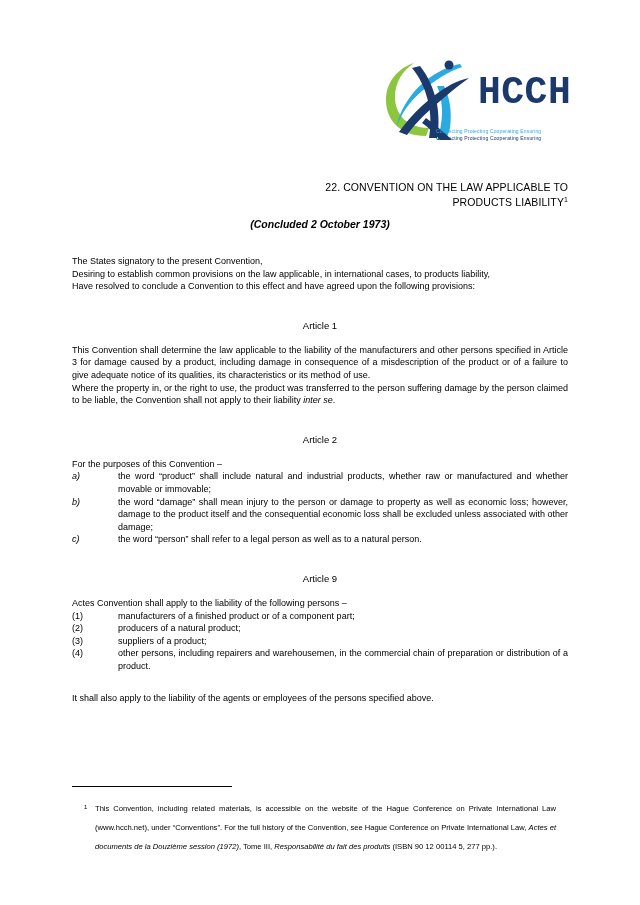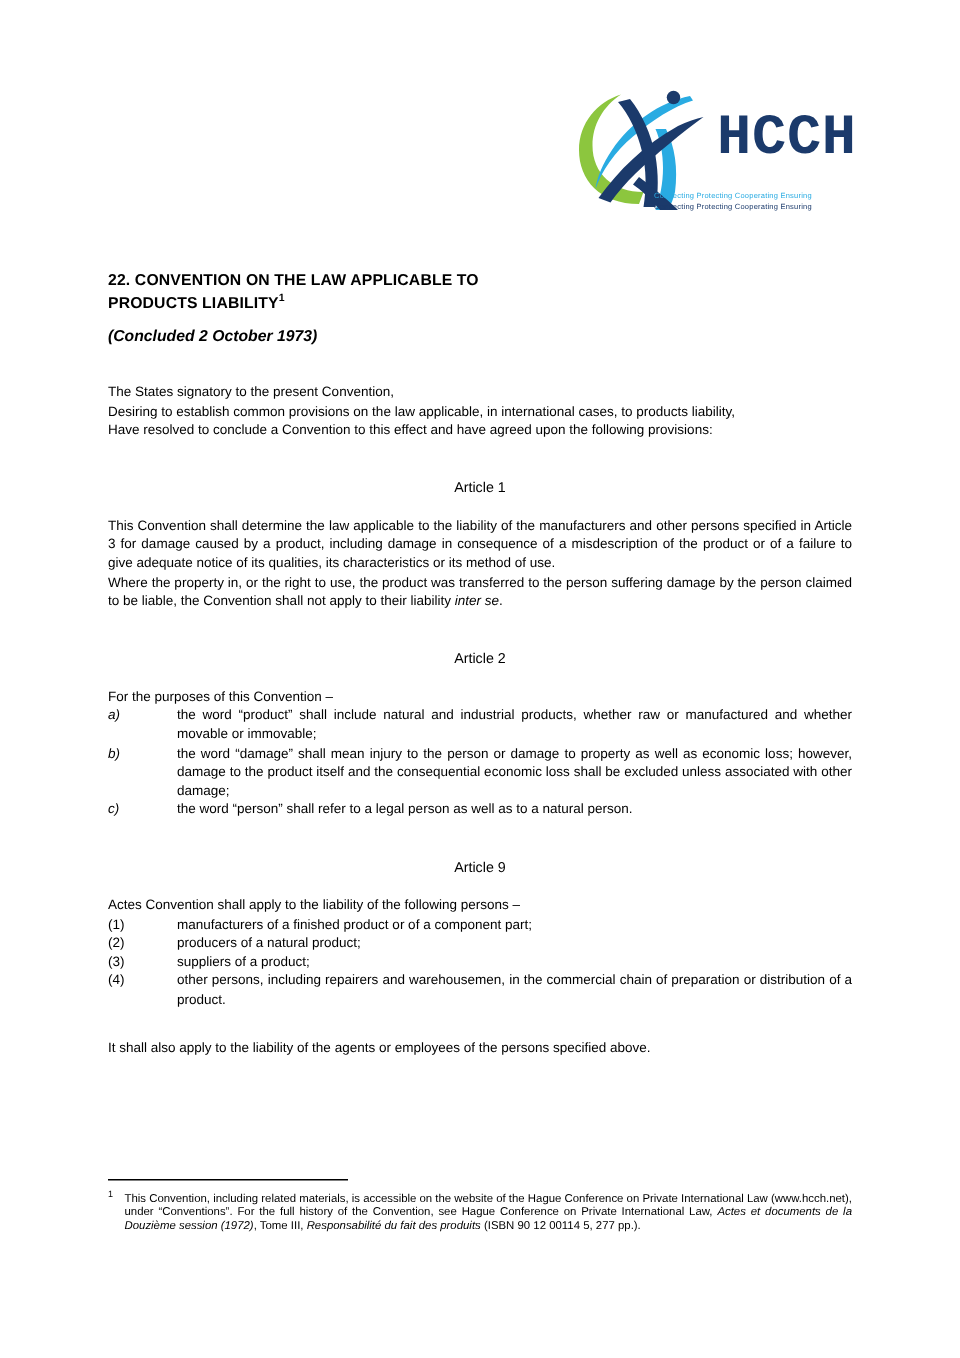--- a/index.html
+++ b/index.html
@@ -65,37 +65,37 @@
   }
   .tag-row-1 { color: #29abe2; }
   .tag-row-2 { color: #1b3a6b; }
 
   
   .doc-title {
     position: absolute;
     left: 72px;
     top: 180px;
     width: 496px;
-    text-align: left;
+    text-align: right;
     font-size: 10.5px;
-    font-weight: bold;
+    font-weight: normal;
     line-height: 15px;
     letter-spacing: 0.1px;
   }
   .doc-title sup {
     font-size: 7px;
     vertical-align: super;
     line-height: 0;
   }
   .doc-subtitle {
     position: absolute;
     left: 72px;
     top: 218px;
     width: 496px;
-    text-align: left;
+    text-align: center;
     font-size: 10.5px;
     font-style: italic;
     font-weight: bold;
   }
 
   
   .body-area {
     position: absolute;
     left: 72px;
     top: 255px;
@@ -150,24 +150,24 @@
   }
   .footnote-rule {
     width: 160px;
     height: 0;
     border-top: 1px solid #000000;
     margin: 0 0 7px 0;
   }
   .footnote-text {
     position: relative;
     font-size: 7.6px;
-    line-height: 9px;
+    line-height: 19px;
     text-align: justify;
     padding-left: 11px;
-    margin: 0;
+    margin: 12px;
   }
   .footnote-text .fn-marker {
     position: absolute;
     left: 0;
     top: -1px;
     font-size: 6px;
     vertical-align: super;
   }
 </style>
 </head>

